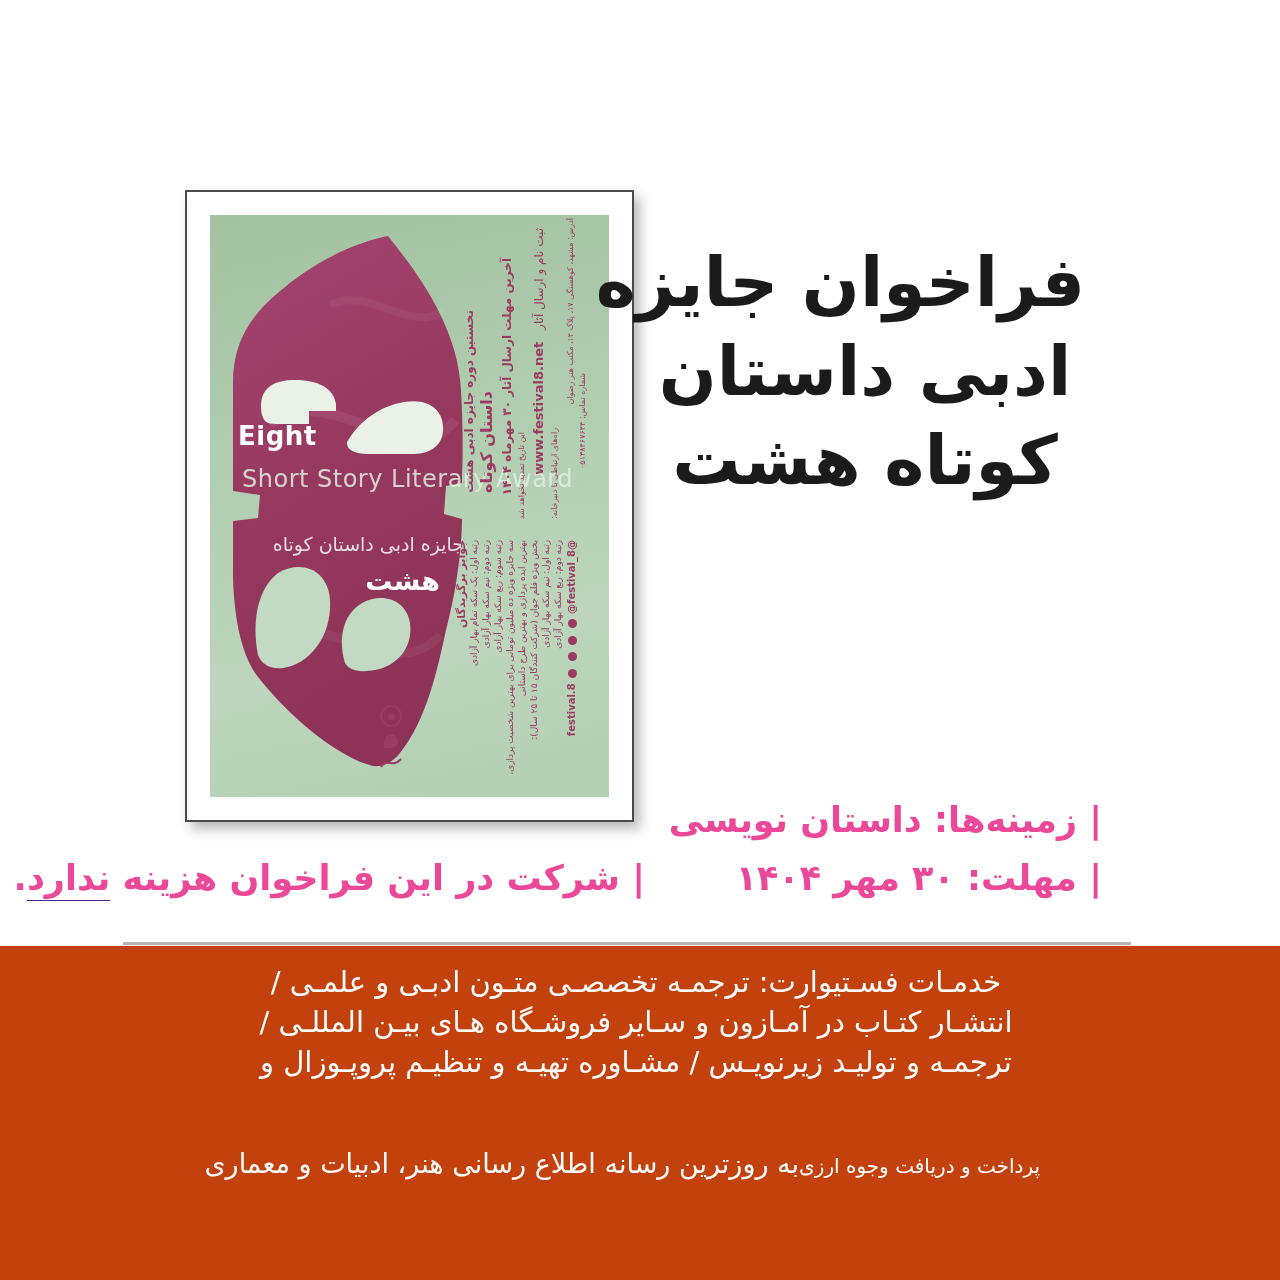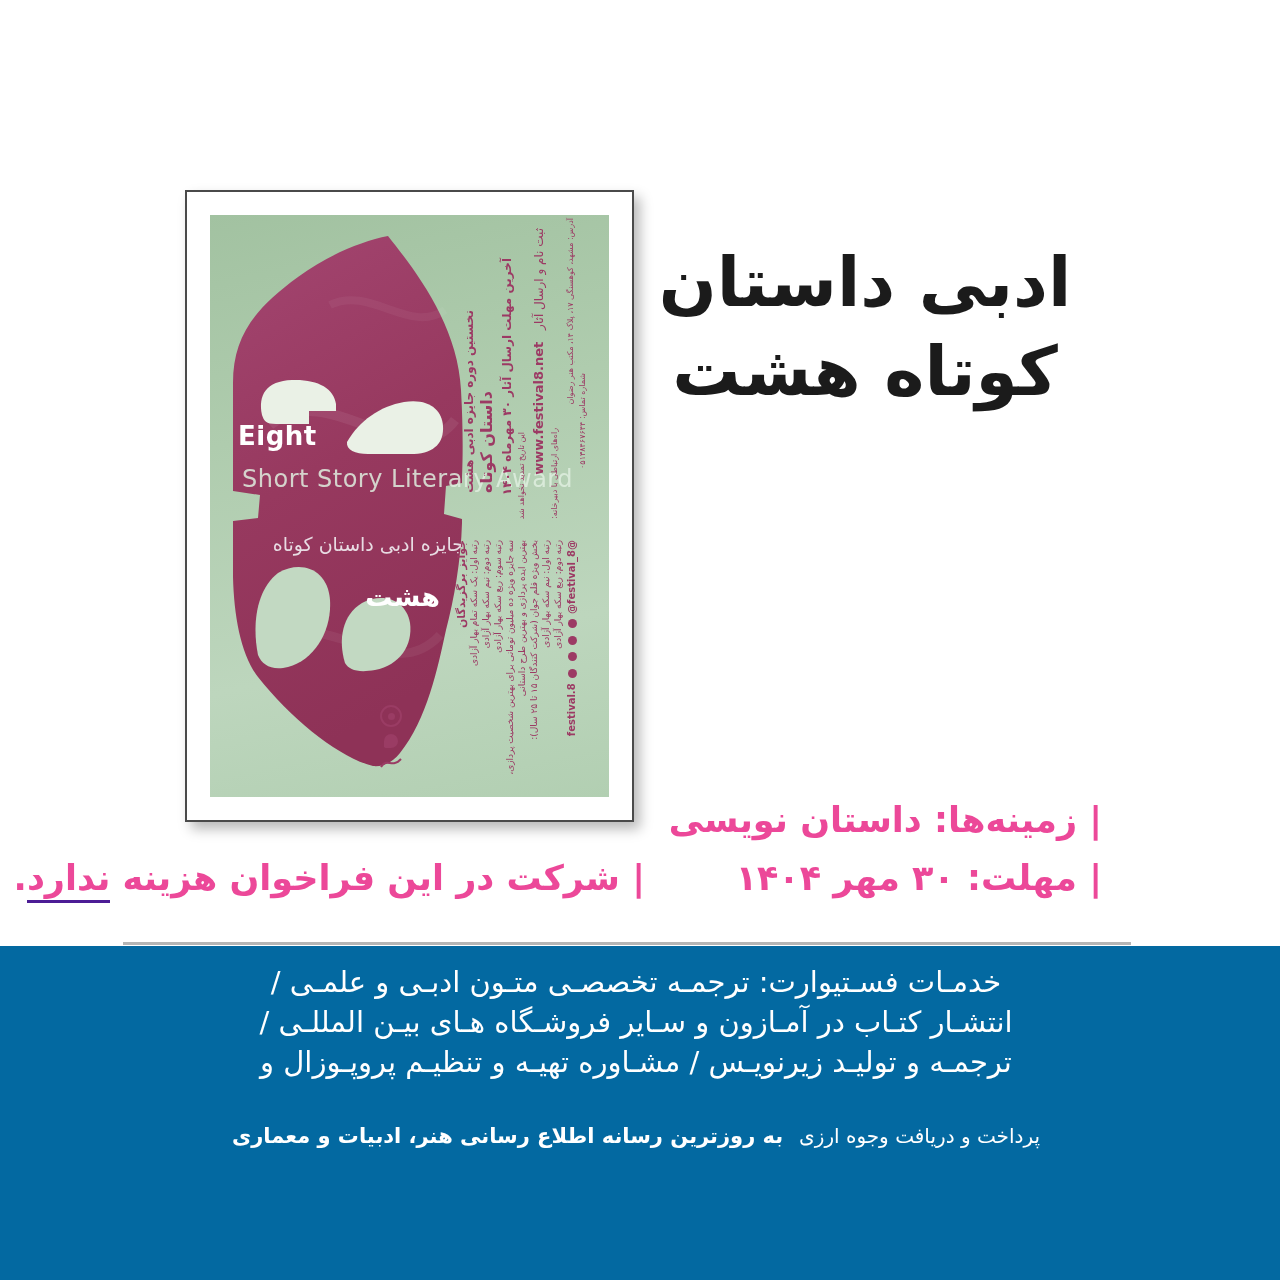--- a/index.html
+++ b/index.html
@@ -14,30 +14,30 @@
   .vt{position:absolute;transform-origin:0 0;transform:rotate(-90deg);
       direction:rtl;white-space:nowrap;overflow:visible;color:#9c3a64;text-align:right;}
   .vt .b{font-weight:bold;}
   .poster-eng{position:absolute;color:#ffffff;font-weight:bold;letter-spacing:0.5px;text-align:right;}
   .dot-icon{display:inline-block;width:9px;height:9px;border-radius:50%;
       background:#9c3a64;margin:0 2px;vertical-align:middle;}
   
   .headline{position:absolute;left:645px;top:238px;width:440px;direction:rtl;text-align:center;
     font-size:68px;line-height:89px;font-weight:bold;color:#1b1b1b;white-space:nowrap;}
   .info-line{position:absolute;direction:rtl;white-space:nowrap;font-size:35px;font-weight:bold;color:#ec4899;}
-  .u{border-bottom:3px solid #4c1d95;padding-bottom:2px;}
+  .u{border-bottom:1px solid #4c1d95;padding-bottom:2px;}
   
   .sep-line{position:absolute;left:123px;top:942px;width:1008px;height:3px;background:#b5b5b5;}
-  .footer{position:absolute;left:0;top:946px;width:1280px;height:334px;background:#0369a1;}
+  .footer{position:absolute;left:0;top:946px;width:1280px;height:334px;background:#c2410c;}
   .footer-lines{position:absolute;left:232px;top:16px;width:808px;direction:rtl;
     color:#ffffff;font-size:29px;line-height:40px;text-align:center;white-space:nowrap;}
   .footer-bottom{position:absolute;left:232px;top:178px;width:808px;direction:rtl;
     display:flex;justify-content:space-between;align-items:baseline;color:#ffffff;}
   .payment{font-size:20px;white-space:nowrap;}
-  .tagline{font-size:21px;font-weight:bold;white-space:nowrap;}
+  .tagline{font-size:27px;font-weight:normal;white-space:nowrap;margin-top:24px;}
   .logo-stack{position:absolute;left:163px;top:490px;width:36px;display:flex;
     flex-direction:column;align-items:center;gap:7px;}
   .logo-ring{width:18px;height:18px;border:2px solid #9a3c64;border-radius:50%;
     display:flex;align-items:center;justify-content:center;}
   .logo-ring i{width:7px;height:7px;background:#9a3c64;border-radius:50%;}
   .logo-dome{width:14px;height:14px;background:#9a3c64;border-radius:50% 50% 50% 12%;}
 </style>
 </head>
 <body>
 
@@ -83,21 +83,21 @@
           C122,415 105,445 78,452 C62,456 52,450 48,440 Z"></path>
         <path fill="#c2d9c2" d="M135,448 C128,425 132,400 152,388 C172,377 196,384 200,408
           C203,430 190,450 165,455 C148,458 139,455 135,448 Z"></path>
       </svg>
 
       <div class="poster-eng" style="left:28px;top:206px;font-size:26px;">Eight</div>
       <div class="poster-eng" style="left:32px;top:250px;font-size:24px;font-weight:normal;color:rgba(223,238,223,0.85);">Short Story Literary Award</div>
 
       <div style="position:absolute;left:30px;top:318px;width:200px;text-align:right;direction:rtl;
                   white-space:nowrap;font-size:19px;color:#e8dce3;margin-left:24px;">جایزه ادبی داستان کوتاه</div>
-      <div style="position:absolute;left:130px;top:366px;width:100px;direction:rtl;
+      <div style="position:absolute;left:130px;top:350px;width:100px;direction:rtl;
                   font-size:27px;font-weight:bold;color:#ffffff;">هشت</div>
 
       <div class="vt" style="left:252px;top:308px;width:213px;height:16px;font-size:12px;font-weight:bold;">نخستین دوره جایزه ادبی هشت</div>
       <div class="vt" style="left:267px;top:308px;width:132px;height:21px;font-size:16px;font-weight:bold;">داستان کوتاه</div>
       <div class="vt" style="left:290px;top:313px;width:270px;height:16px;font-size:12px;font-weight:bold;">آخرین مهلت ارسال آثار ۳۰ مهرماه ۱۴۰۴</div>
       <div class="vt" style="left:307px;top:313px;width:96px;height:11px;font-size:8px;">این تاریخ تمدید نخواهد شد</div>
       <div class="vt" style="left:321px;top:313px;width:300px;height:17px;font-size:12px;">
         <span style="margin-left:8px;">ثبت نام و ارسال آثار</span>
         <span class="b" style="font-size:13px;">www.festival8.net</span>
       </div>
@@ -130,20 +130,21 @@
         <span class="logo-dome"></span>
         <svg width="24" height="16" viewBox="0 0 24 16">
           <path d="M2,12 C8,2 13,14 22,4" fill="none" stroke="#9a3c64" stroke-width="2"></path>
         </svg>
       </div>
 
     </div>
   </div>
 
   <div class="headline">
+    <div>فراخوان جایزه</div>
     <div>ادبی داستان</div>
     <div>کوتاه هشت</div>
   </div>
 
   <div class="info-line" style="right:178px;top:800px;">| زمینه‌ها: داستان نویسی</div>
   <div class="info-line" style="right:178px;top:858px;">| مهلت: ۳۰ مهر ۱۴۰۴</div>
   <div class="info-line" style="right:635px;top:858px;">
     <span>| شرکت در این فراخوان هزینه </span><span class="u">ندارد</span><span>.</span>
   </div>
 

